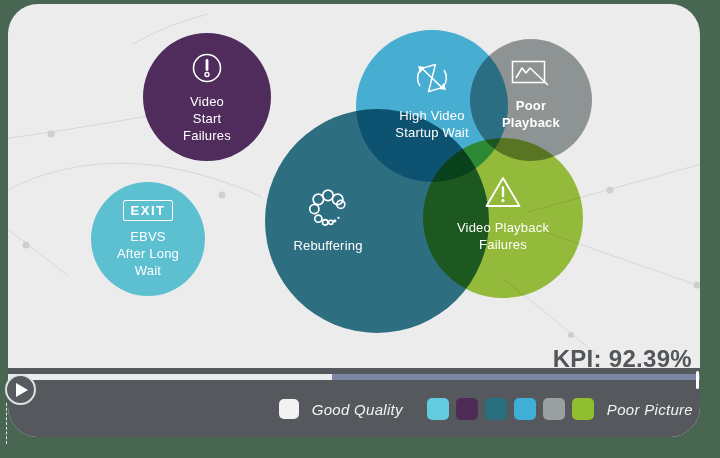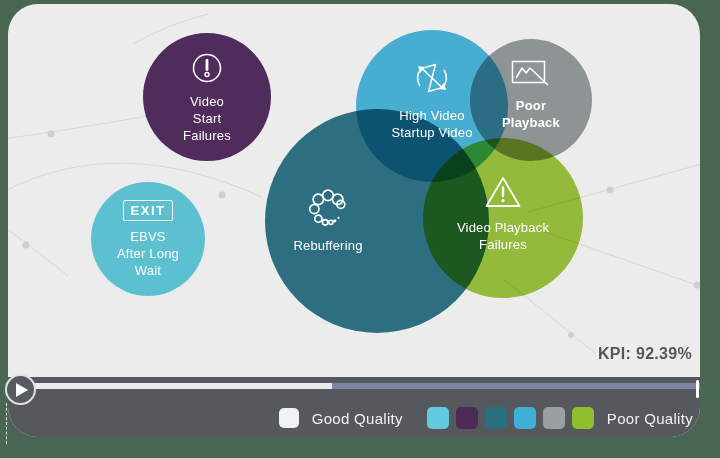--- a/index.html
+++ b/index.html
@@ -20,24 +20,24 @@
   .b4{left:348px;top:26px;width:152px;height:152px;justify-content:center;}
   .b5{left:462px;top:35px;width:122px;height:122px;}
   .b6{left:415px;top:134px;width:160px;height:160px;}
   .fg3{transform:translateX(-49px);}
   .fg4{transform:translateY(-8px);}
   .fg5{transform:translateY(-6px);font-weight:bold;}
   .fg6{transform:translateY(-6px);align-items:center;}
   .exit-sign{border:1.5px solid #fff;border-radius:2px;padding:2px 7px;font-size:13px;
              font-weight:bold;letter-spacing:1.5px;line-height:15px;}
   
-  .kpi{position:absolute;right:8px;top:341px;font-size:16px;font-weight:bold;color:#53575B;
+  .kpi{position:absolute;right:8px;top:341px;font-size:24px;font-weight:bold;color:#53575B;
        letter-spacing:.3px;}
   
-  .player-bar{position:absolute;left:0;bottom:0;width:692px;height:60px;background:#55585C;}
+  .player-bar{position:absolute;left:0;bottom:0;width:692px;height:69px;background:#55585C;font-style:italic;}
   .track{position:absolute;left:0;top:6px;width:692px;height:6px;background:#7B87A2;}
   .elapsed{position:absolute;left:0;top:0;height:100%;}
   .tick{position:absolute;left:688px;top:3px;width:3px;height:18px;background:#fff;border-radius:2px;}
   .legend{position:absolute;right:7px;top:29px;height:24px;display:flex;align-items:center;}
   .legend-text{color:#F3F3F3;font-size:15px;letter-spacing:.3px;}
   .sw{display:inline-block;border-radius:5px;}
   .sw-good{width:20px;height:20px;margin-right:13px;}
   .sw-poor{width:22px;height:22px;margin-right:7px;}
   .gap-a{width:24px;}
   .gap-b{width:6px;}
@@ -132,21 +132,21 @@
         <path class="ln" d="M10,30 A14,14 0 0 1 11,13" stroke-width="1.5"></path>
         <polygon points="8,10 15,11 10,17" fill="#fff"></polygon>
         <path class="ln" d="M34,14 A14,14 0 0 1 33,31" stroke-width="1.5"></path>
         <polygon points="36,34 29,33 34,27" fill="#fff"></polygon>
         <g transform="rotate(-16 22 22)">
           <path class="ln" d="M15,10 H29 L22,22 L29,34 H15 L22,22 Z" stroke-width="1.5" stroke-linejoin="round"></path>
         </g>
       </svg>
       <div class="bubble-label">
         <span>High Video</span>
-        <span>Startup Video</span>
+        <span>Startup Wait</span>
       </div>
     </div>
 
     <div class="bubble-fg b5 fg5">
       <svg width="42" height="32" viewBox="0 0 42 32">
         <rect class="ln" x="2.5" y="3.5" width="32" height="21" stroke-width="1.5"></rect>
         <polyline class="ln" points="6,20 12,10 16,15 20,10 38,27" stroke-width="1.5" stroke-linejoin="round"></polyline>
       </svg>
       <div class="bubble-label">
         <span>Poor</span>
@@ -178,21 +178,21 @@
         <span class="sw sw-good" style="background: rgb(242, 242, 242);"></span>
         <span class="legend-text">Good Quality</span>
         <span class="gap-a"></span>
         <span class="sw sw-poor" style="background: rgb(98, 203, 224);"></span>
         <span class="sw sw-poor" style="background: rgb(78, 42, 86);"></span>
         <span class="sw sw-poor" style="background: rgb(42, 111, 125);"></span>
         <span class="sw sw-poor" style="background: rgb(62, 176, 216);"></span>
         <span class="sw sw-poor" style="background: rgb(154, 160, 160);"></span>
         <span class="sw sw-poor" style="background: rgb(143, 190, 46);"></span>
         <span class="gap-b"></span>
-        <span class="legend-text">Poor Quality</span>
+        <span class="legend-text">Poor Picture</span>
       </div>
     </div>
   </div>
 
   <div class="play-btn">
     <svg width="14" height="16" viewBox="0 0 14 16">
       <polygon points="1,1 13,8 1,15" fill="#fff"></polygon>
     </svg>
   </div>
   <div class="dashed"></div>

